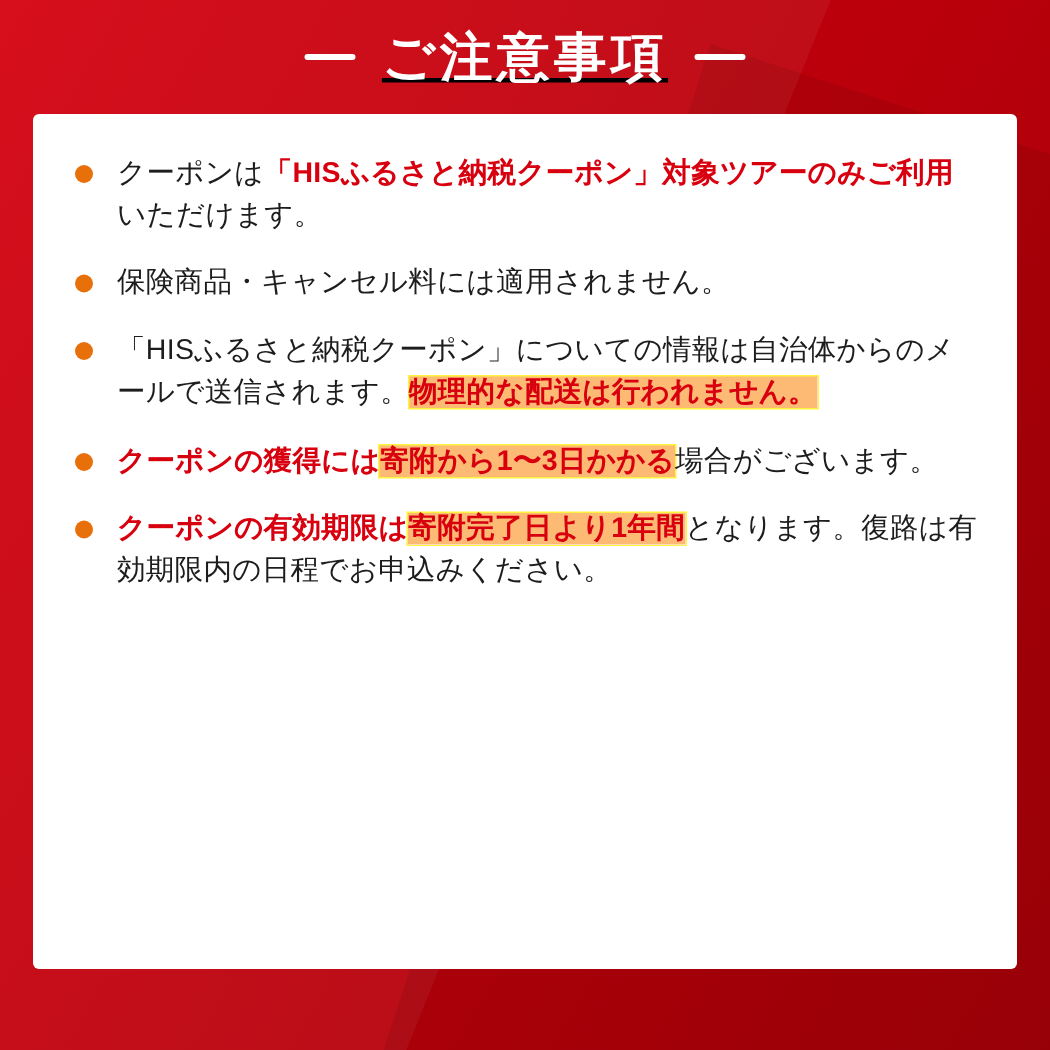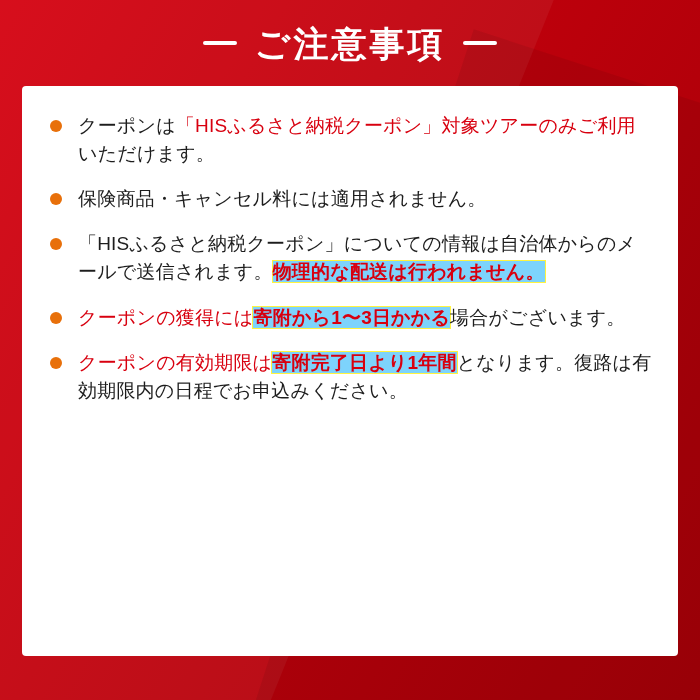--- a/index.html
+++ b/index.html
@@ -39,25 +39,26 @@
     width: 600px;
     height: 900px;
     background: rgba(0, 0, 0, 0.07);
     transform: rotate(18deg);
     pointer-events: none;
   }
 
   .header {
     position: relative;
     z-index: 3;
-    height: 86px;
+    height: 76px;
     display: flex;
     align-items: center;
     justify-content: center;
     gap: 18px;
+    text-decoration: underline;
   }
   .header .rule {
     width: 34px;
     height: 4px;
     background: #ffffff;
     border-radius: 2px;
   }
   .header .title {
     color: #ffffff;
     font-size: 35px;
@@ -103,26 +104,26 @@
     width: 12px;
     height: 12px;
     border-radius: 50%;
     background: #e8700a;
   }
   .seg {
     display: inline;
   }
   .seg.red {
     color: #d8000f;
-    font-weight: normal;
+    font-weight: bold;
   }
   .seg.hl {
     color: #d8000f;
     font-weight: bold;
-    background: #7dd3fc;
+    background: #fdba74;
     box-shadow: 0 0 0 1px #fff33f;
   }
 </style>
 </head>
 <body>
 
 <div class="poster">
 
   <div class="header">
     <span class="rule"></span>

